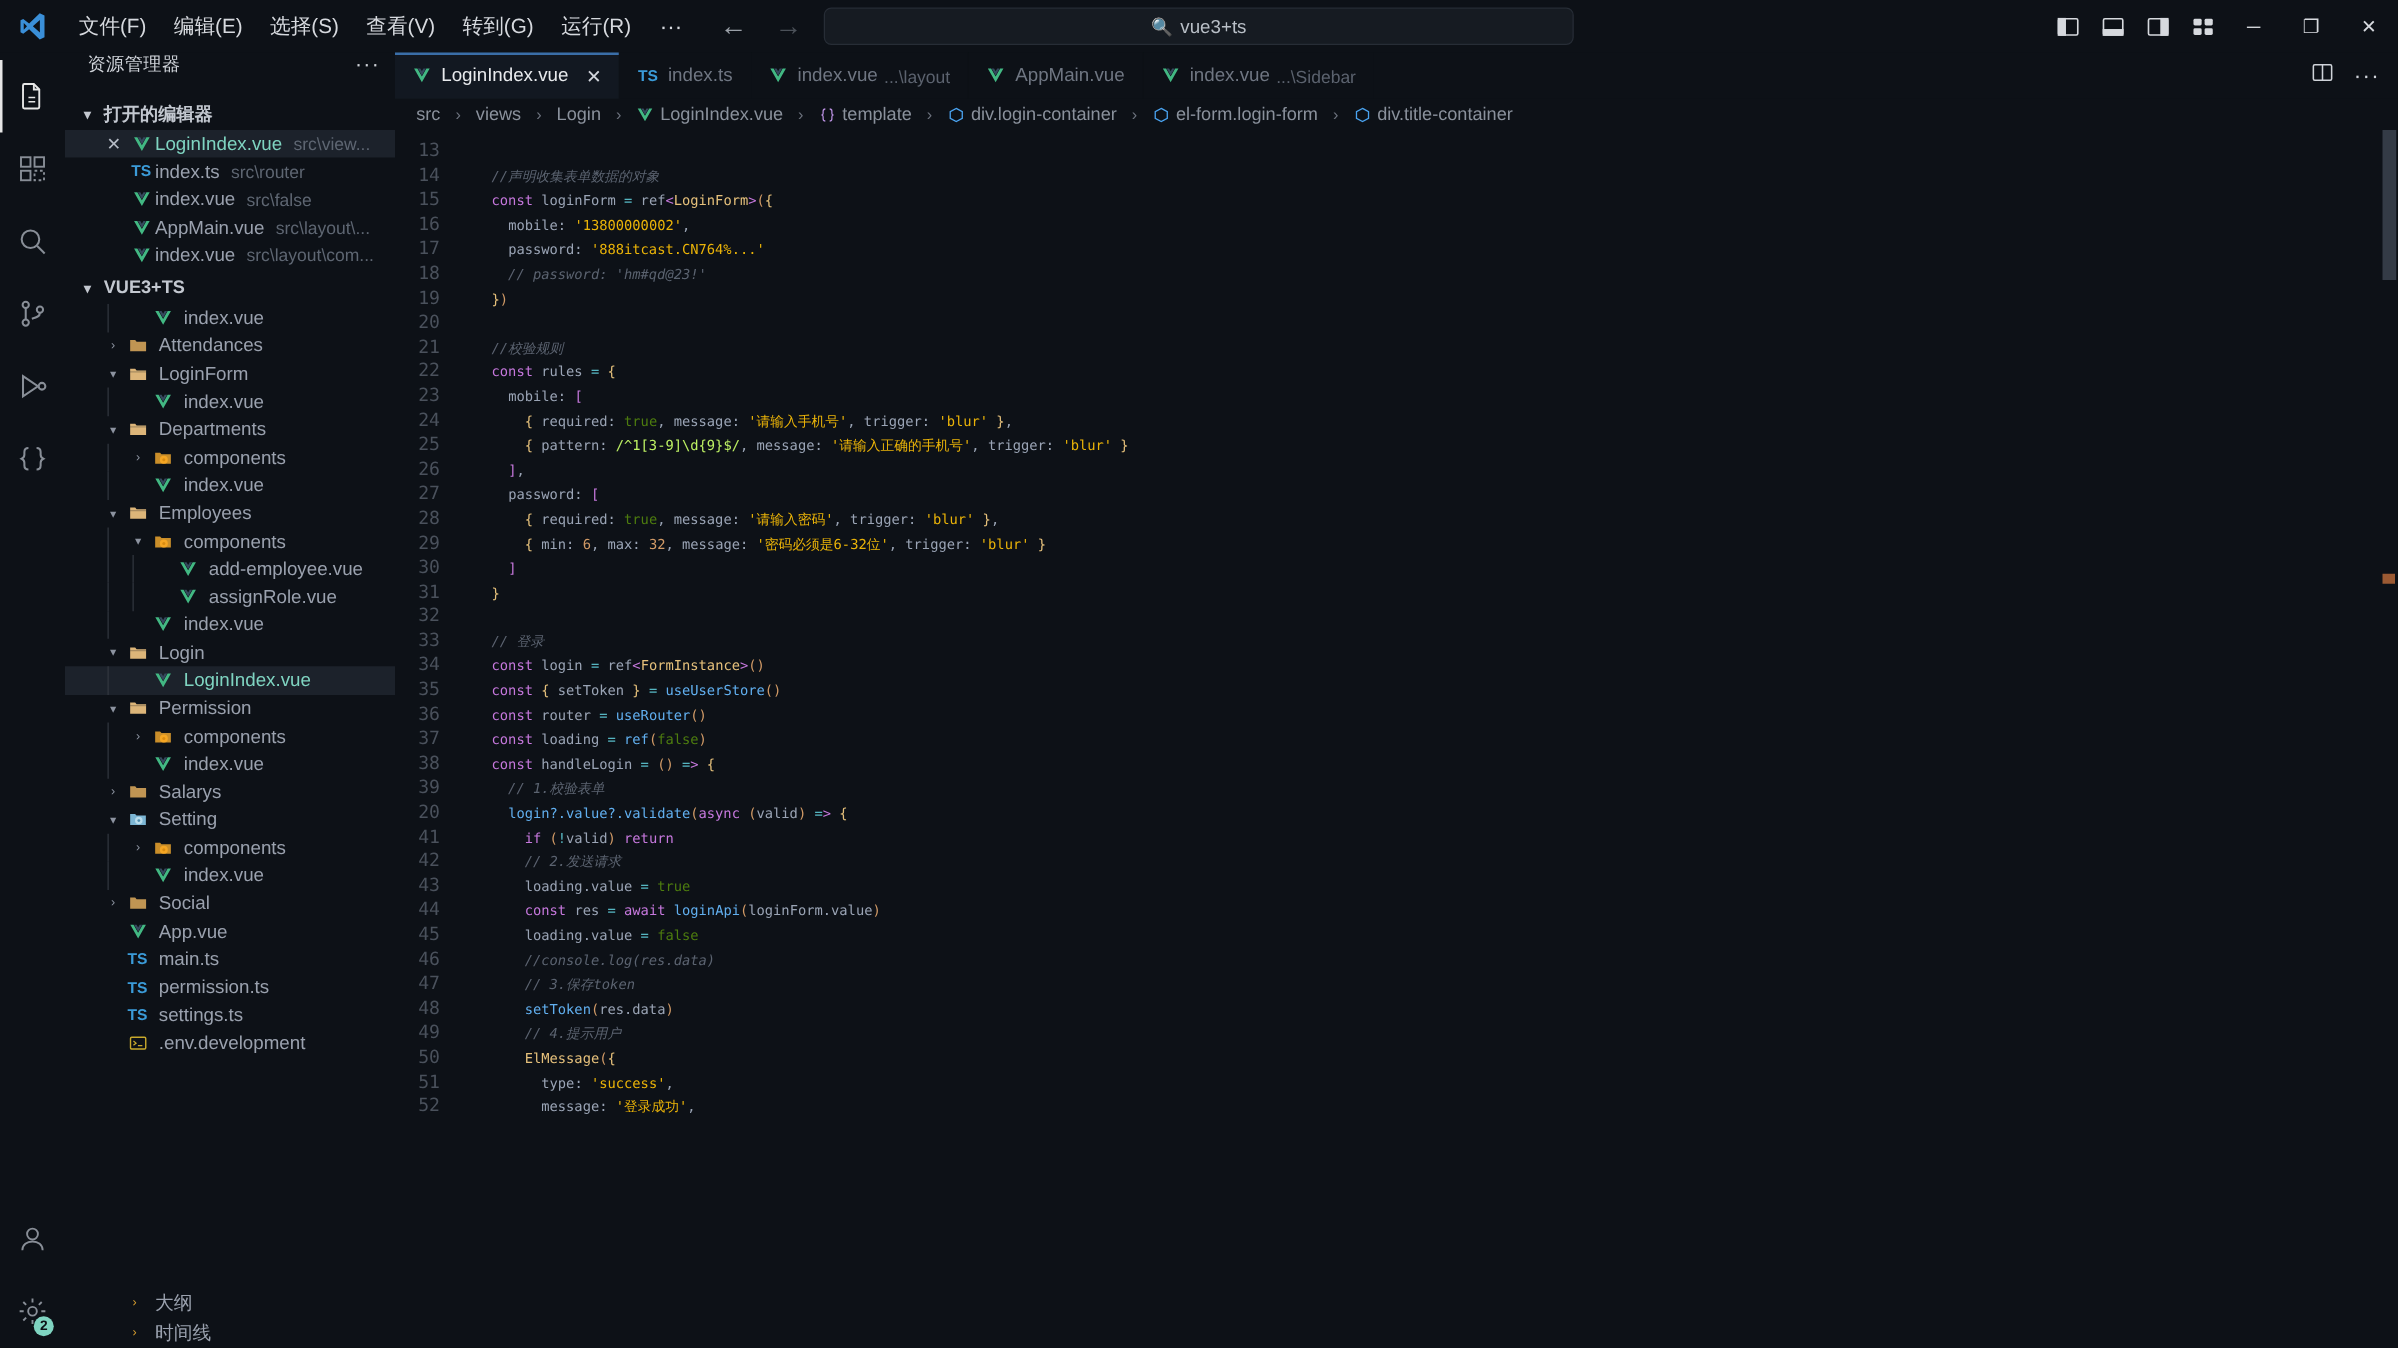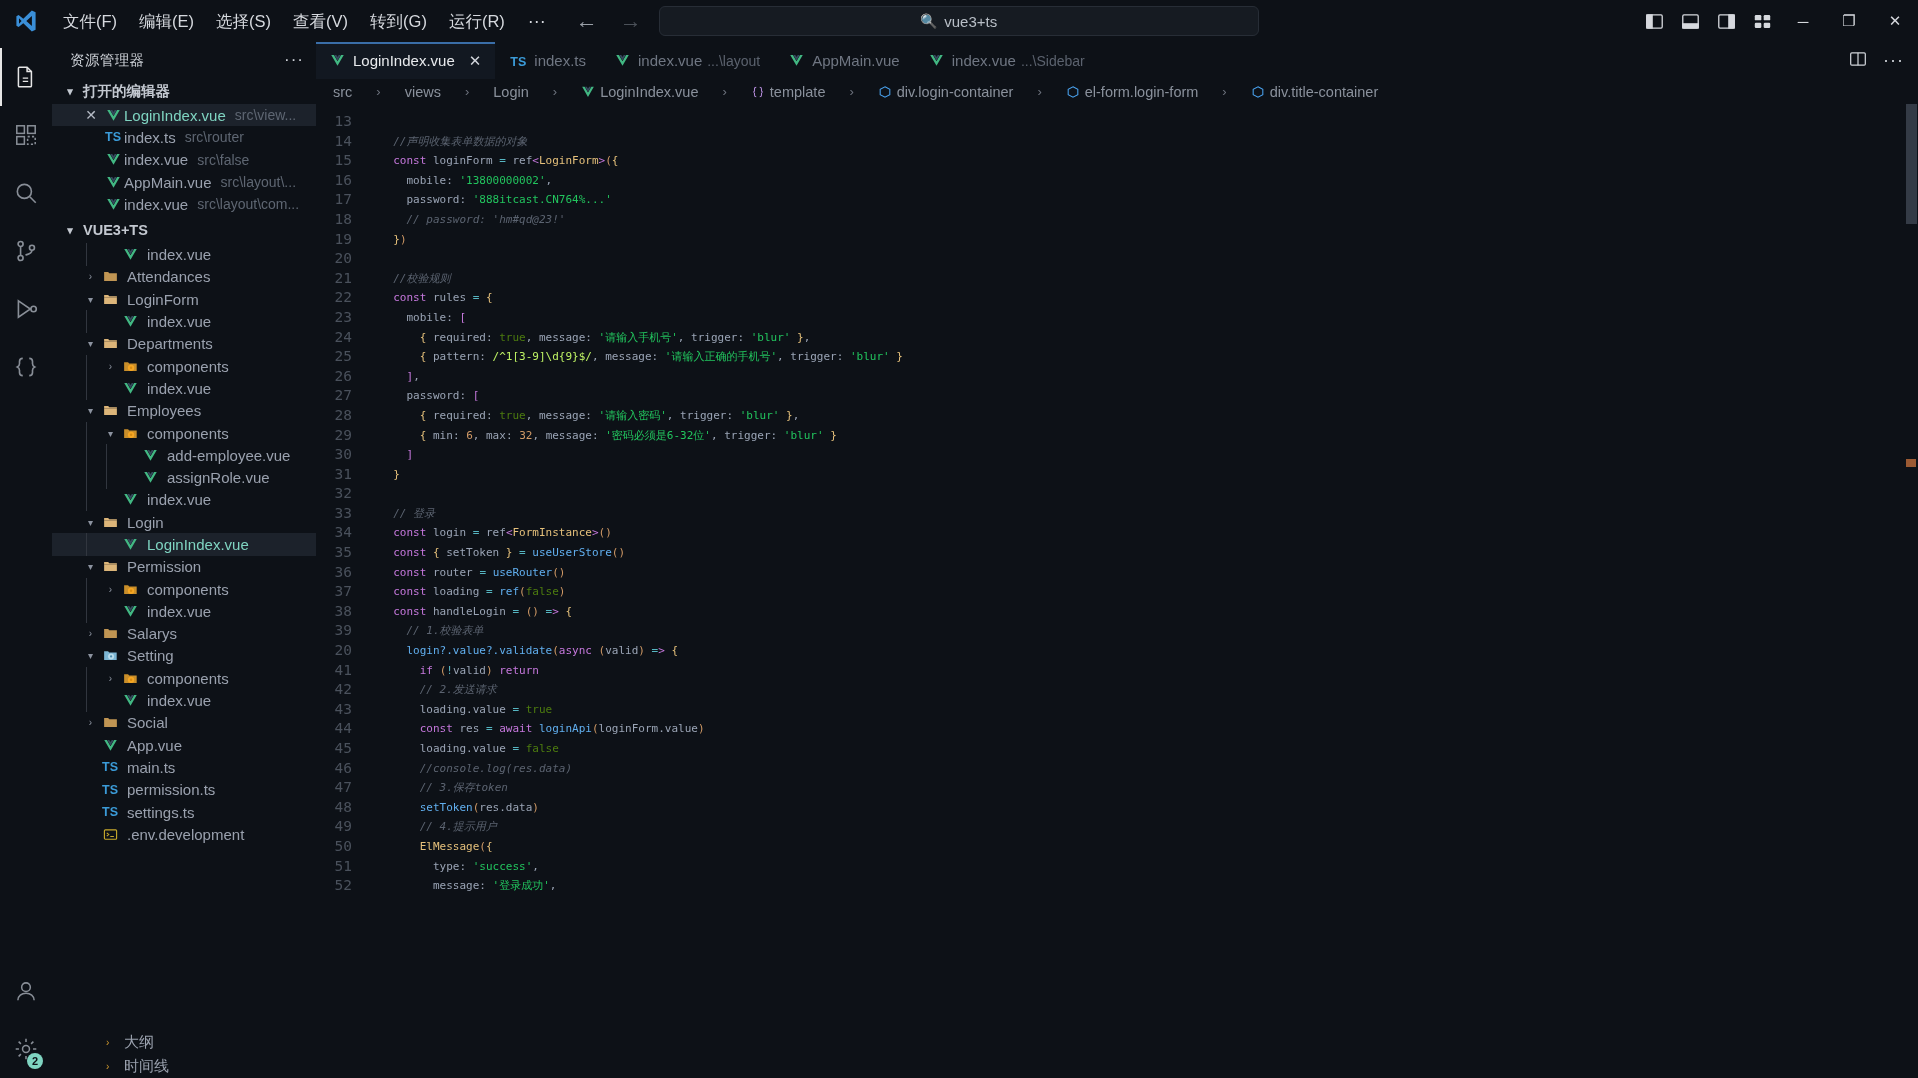--- a/index.html
+++ b/index.html
@@ -64,21 +64,21 @@
     border-radius:8px; background:#7fd4c1; color:#0d1117; font-size:11px;
     display:flex; align-items:center; justify-content:center; font-weight:bold; padding:0 4px;
   }
 
   
   .sidebar {
     width:264px; flex:0 0 264px; background:#0d1117;
     display:flex; flex-direction:column; min-height:0; position:relative;
   }
   .sb-header {
-    height:36px; display:flex; align-items:center; padding:0 12px 0 18px;
+    height:36px; display:flex; padding:0 12px 0 18px;
     font-size:14.5px; color:#cfd3d9; letter-spacing:.4px;
   }
   .sb-header .dots { margin-left:auto; font-size:17px; color:#cfd3d9; letter-spacing:1px; }
   .sb-section-head {
     height:26px; display:flex; align-items:center; gap:5px; padding-left:10px;
     font-size:14.5px; color:#c3c8d0; font-weight:bold;
   }
   .sb-section-head .chev { width:16px; text-align:center; font-size:11px; color:#c3c8d0; }
   .tree { overflow:hidden; }
   .row {
@@ -119,21 +119,21 @@
   .tab .vico svg { width:15px; height:15px; display:block; }
   .tab .tlabel { }
   .tab .tpath { color:#5b626e; font-size:14px; margin-left:-3px; }
   .tab .tclose { margin-left:6px; font-size:15px; color:#d2d6dc; }
   .tabbar-right { margin-left:auto; display:flex; align-items:center; padding-right:14px; gap:16px; }
   .tabbar-right svg { width:18px; height:18px; }
   .tabbar-right .dots { font-size:18px; color:#cfd3d9; letter-spacing:1px; }
 
   .breadcrumb {
     height:25px; display:flex; align-items:center; padding-left:16px;
-    font-size:14.5px; color:#8a919c; gap:16px; background:#0d1117; white-space:nowrap;
+    font-size:14.5px; color:#8a919c; gap:4px; background:#0d1117; white-space:nowrap;
   }
   .bc-item { display:flex; align-items:center; gap:5px; padding:0 1px; }
   .bc-sep { color:#6c727d; padding:0 7px; font-size:13px; }
   .bc-ico svg { width:14px; height:14px; display:block; }
 
   .code-wrap { flex:1; display:flex; min-height:0; background:#0d1117; position:relative; overflow:hidden; }
   .code-scroll { flex:1; display:flex; min-height:0; }
   .gutter {
     width:50px; flex:0 0 50px; text-align:right; padding-right:14px;
     font-family:"DejaVu Sans Mono", monospace; font-size:14.5px; color:#4a515c;
@@ -144,21 +144,21 @@
     flex:1; font-family:"DejaVu Sans Mono", monospace; font-size:11px;
     padding-top:8px; padding-left:14px; position:relative; white-space:pre;
     overflow:hidden;
   }
   .code .line { height:19.6px; line-height:19.6px; white-space:pre; }
   
   .t-com  { color:#5b6370; font-style:italic; }
   .t-key  { color:#c678dd; }
   .t-var  { color:#9aa4b5; }
   .t-fn   { color:#61afef; }
-  .t-str  { color:#22c55e; }
+  .t-str  { color:#eab308; }
   .t-num  { color:#d19a66; }
   .t-type { color:#e5c07b; }
   .t-punc { color:#9aa4b5; }
   .t-paren1 { color:#d19a66; }
   .t-paren2 { color:#c678dd; }
   .t-op { color:#56b6c2; }
   .t-prop { color:#9aa4b5; }
   .t-regex { color:#bef264; }
   .t-bool { color:#4d7c0f; }
 

